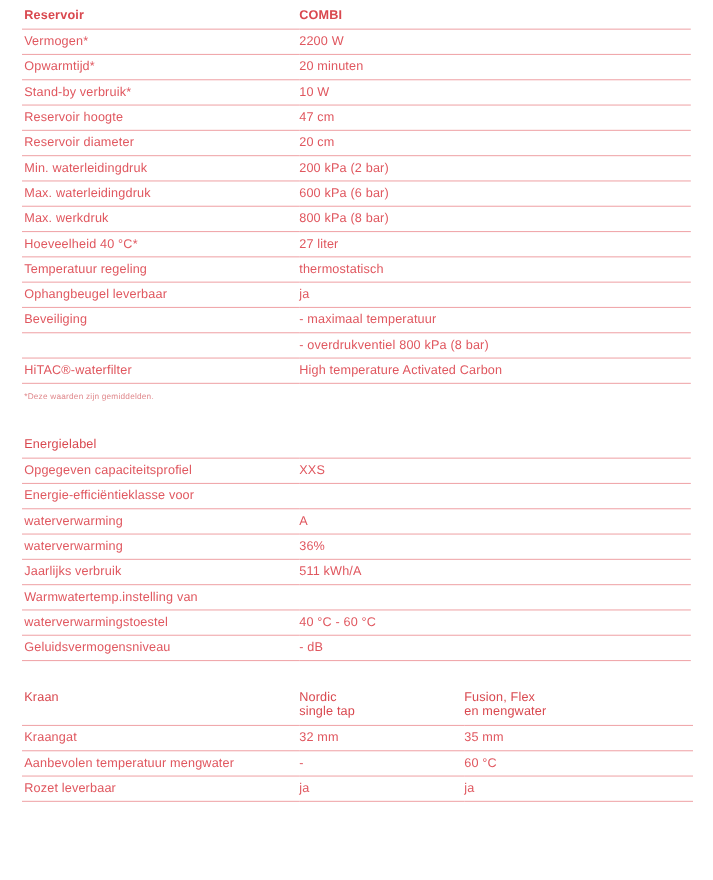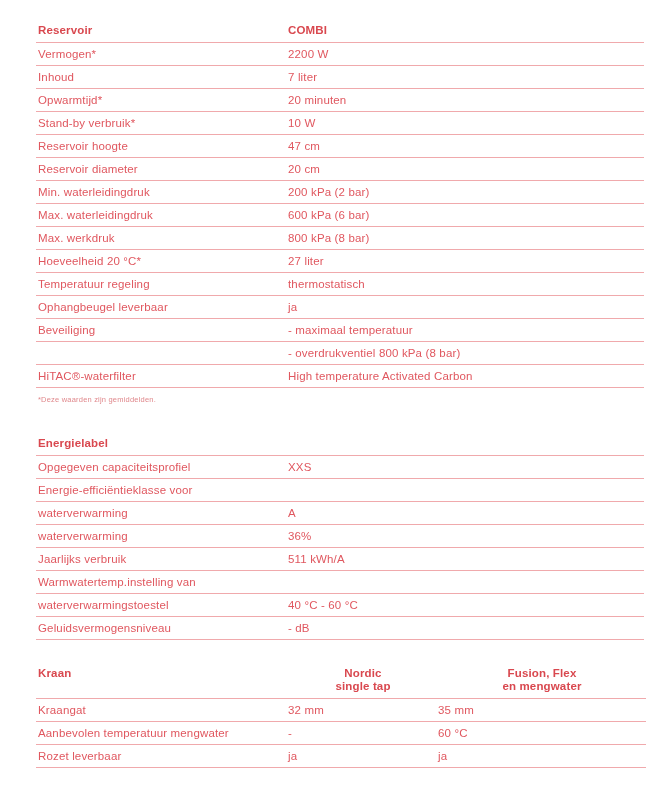--- a/index.html
+++ b/index.html
@@ -11,21 +11,21 @@
     width: 648px;
     height: 800px;
     font-family: "Liberation Sans", sans-serif;
     color: #e0575f;
     -webkit-font-smoothing: antialiased;
   }
   .page {
     position: relative;
     width: 648px;
     height: 800px;
-    padding: 16px;
+    padding: 0;
     box-sizing: border-box;
   }
   .spec-table {
     width: 608px;
     margin: 0 20px;
     border-collapse: collapse;
     table-layout: fixed;
   }
   .spec-table td {
     border-bottom: 1px solid #f0a9ac;
@@ -39,57 +39,53 @@
   .col-label { width: 250px; padding-left: 2px !important; }
   .col-val1  { width: 150px; }
   .col-val2  { width: 208px; }
   .hdr td {
     font-weight: bold;
     color: #d9484f;
     padding-top: 8px;
     padding-bottom: 5px;
   }
   .section-head td {
-    font-weight: bold;
+    font-weight: normal;
     color: #d9484f;
     border-bottom: 1px solid #f0a9ac;
     padding-top: 7px;
     padding-bottom: 5px;
   }
   .footnote {
     margin: 7px 0 0 22px;
     font-size: 7.5px;
     color: #e0888c;
     letter-spacing: 0.2px;
   }
   .gap-lg { height: 26px; }
   .gap-md { height: 20px; }
-  .two-line { line-height: 13px; text-align: center; }
+  .two-line { line-height: 13px; }
   .tiny-space { display: block; }
 </style>
 </head>
 <body>
 
 <div class="page">
 
   <table class="spec-table">
     <tbody>
         <tr class="hdr">
       <td class="col-label">Reservoir</td>
       <td colspan="2">COMBI</td>
     </tr>
     <tr>
       <td class="col-label">Vermogen*</td>
       <td colspan="2">2200 W</td>
     </tr>
     <tr>
-      <td class="col-label">Inhoud</td>
-      <td colspan="2">7 liter</td>
-    </tr>
-    <tr>
       <td class="col-label">Opwarmtijd*</td>
       <td colspan="2">20 minuten</td>
     </tr>
     <tr>
       <td class="col-label">Stand-by verbruik*</td>
       <td colspan="2">10 W</td>
     </tr>
     <tr>
       <td class="col-label">Reservoir hoogte</td>
       <td colspan="2">47 cm</td>
@@ -104,21 +100,21 @@
     </tr>
     <tr>
       <td class="col-label">Max. waterleidingdruk</td>
       <td colspan="2">600 kPa (6 bar)</td>
     </tr>
     <tr>
       <td class="col-label">Max. werkdruk</td>
       <td colspan="2">800 kPa (8 bar)</td>
     </tr>
     <tr>
-      <td class="col-label">Hoeveelheid 20 °C*</td>
+      <td class="col-label">Hoeveelheid 40 °C*</td>
       <td colspan="2">27 liter</td>
     </tr>
     <tr>
       <td class="col-label">Temperatuur regeling</td>
       <td colspan="2">thermostatisch</td>
     </tr>
     <tr>
       <td class="col-label">Ophangbeugel leverbaar</td>
       <td colspan="2">ja</td>
     </tr>

